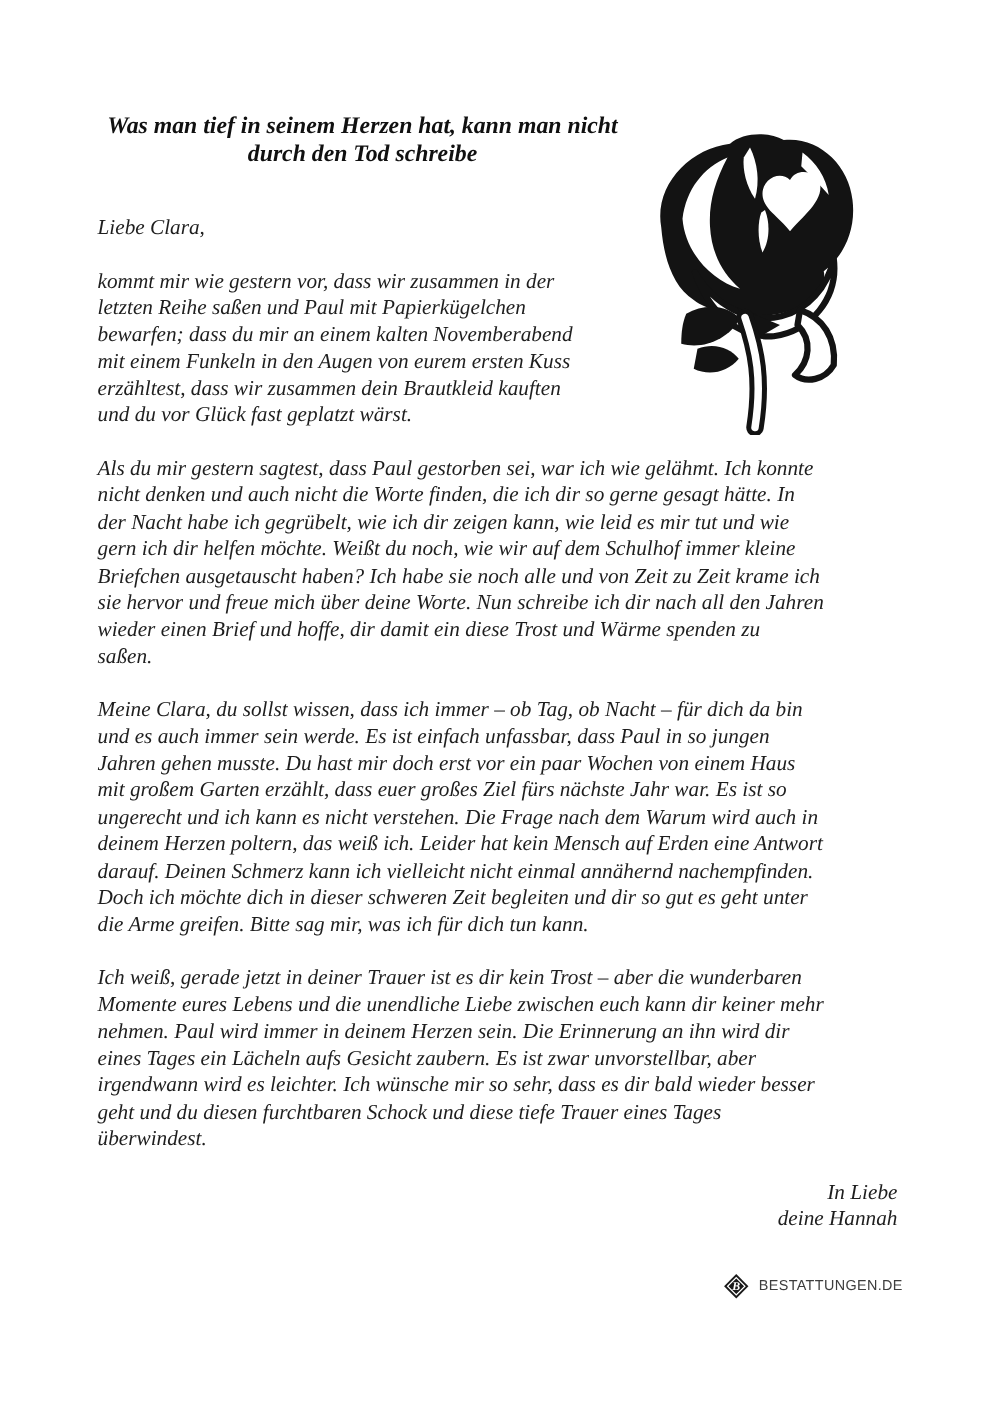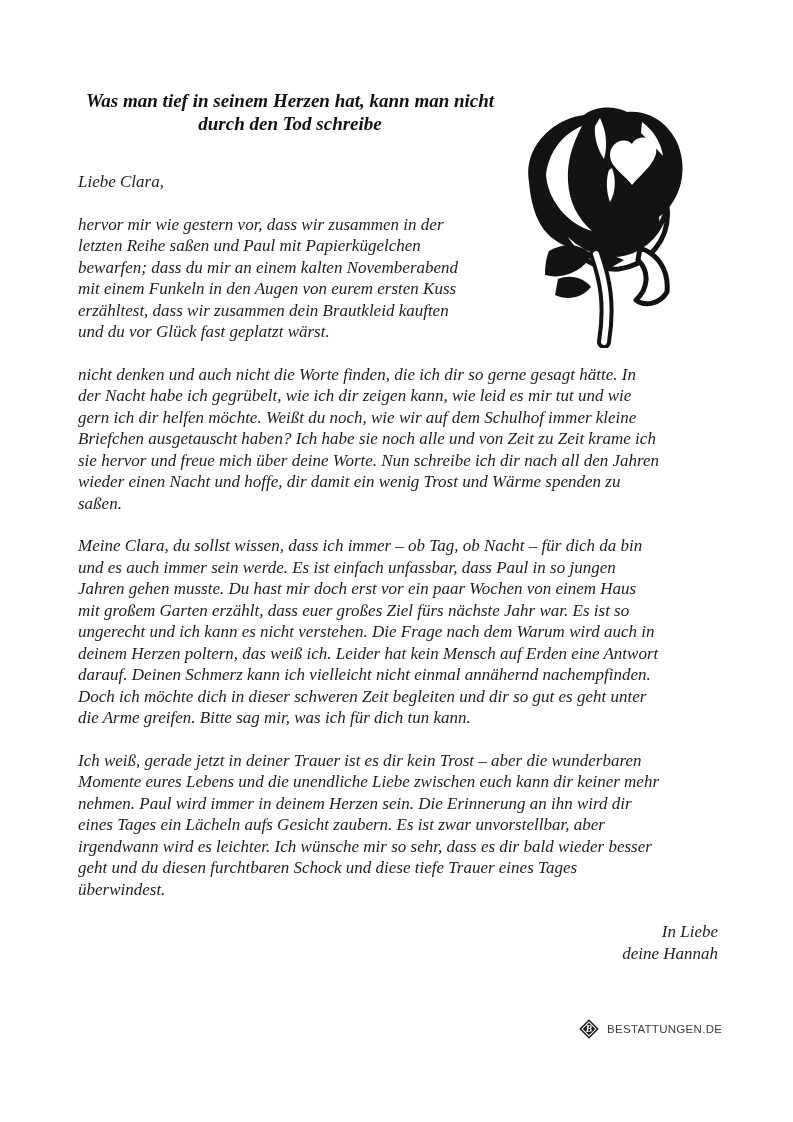--- a/index.html
+++ b/index.html
@@ -58,35 +58,36 @@
   <div class="content">
 
     <div class="title">
         <div class="line">Was man tief in seinem Herzen hat, kann man nicht</div>
         <div class="line">durch den Tod schreibe</div>
       </div>
 
     <div class="body-text salutation">Liebe Clara,</div>
 
     <div class="body-text para">
-        <div class="line">hervor mir wie gestern vor, dass wir zusammen in der</div>
+        <div class="line">kommt mir wie gestern vor, dass wir zusammen in der</div>
         <div class="line">letzten Reihe saßen und Paul mit Papierkügelchen</div>
         <div class="line">bewarfen; dass du mir an einem kalten Novemberabend</div>
         <div class="line">mit einem Funkeln in den Augen von eurem ersten Kuss</div>
         <div class="line">erzähltest, dass wir zusammen dein Brautkleid kauften</div>
         <div class="line">und du vor Glück fast geplatzt wärst.</div>
       </div>
 
     <div class="body-text para">
+        <div class="line">Als du mir gestern sagtest, dass Paul gestorben sei, war ich wie gelähmt. Ich konnte</div>
         <div class="line">nicht denken und auch nicht die Worte finden, die ich dir so gerne gesagt hätte. In</div>
         <div class="line">der Nacht habe ich gegrübelt, wie ich dir zeigen kann, wie leid es mir tut und wie</div>
         <div class="line">gern ich dir helfen möchte. Weißt du noch, wie wir auf dem Schulhof immer kleine</div>
         <div class="line">Briefchen ausgetauscht haben? Ich habe sie noch alle und von Zeit zu Zeit krame ich</div>
         <div class="line">sie hervor und freue mich über deine Worte. Nun schreibe ich dir nach all den Jahren</div>
-        <div class="line">wieder einen Nacht und hoffe, dir damit ein wenig Trost und Wärme spenden zu</div>
+        <div class="line">wieder einen Brief und hoffe, dir damit ein diese Trost und Wärme spenden zu</div>
         <div class="line">saßen.</div>
       </div>
 
     <div class="body-text para">
         <div class="line">Meine Clara, du sollst wissen, dass ich immer – ob Tag, ob Nacht – für dich da bin</div>
         <div class="line">und es auch immer sein werde. Es ist einfach unfassbar, dass Paul in so jungen</div>
         <div class="line">Jahren gehen musste. Du hast mir doch erst vor ein paar Wochen von einem Haus</div>
         <div class="line">mit großem Garten erzählt, dass euer großes Ziel fürs nächste Jahr war. Es ist so</div>
         <div class="line">ungerecht und ich kann es nicht verstehen. Die Frage nach dem Warum wird auch in</div>
         <div class="line">deinem Herzen poltern, das weiß ich. Leider hat kein Mensch auf Erden eine Antwort</div>

